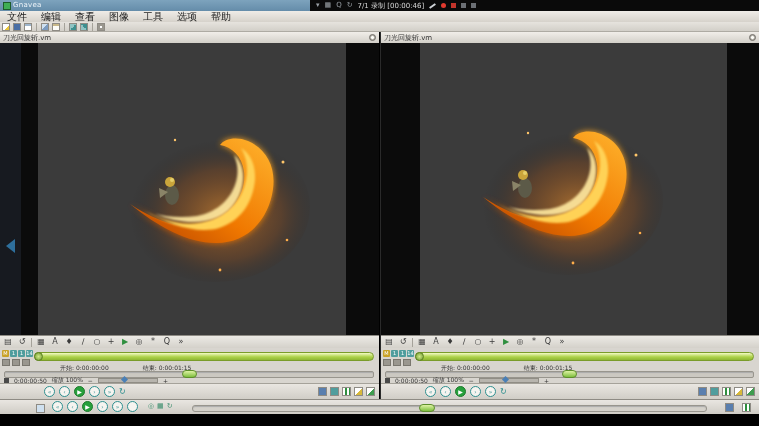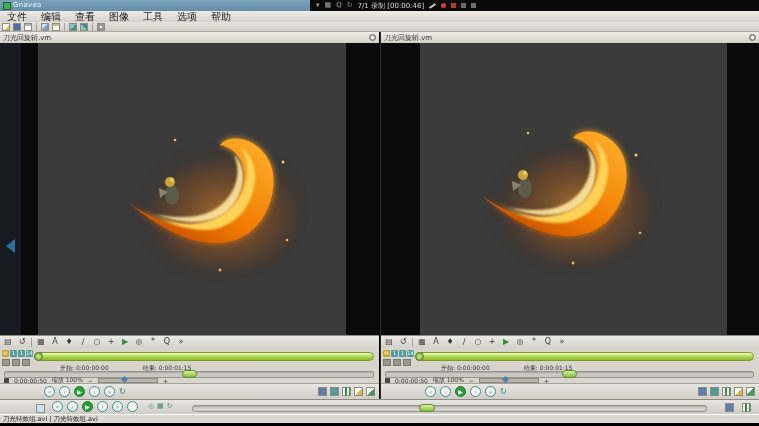--- a/index.html
+++ b/index.html
@@ -398,18 +398,15 @@
     </div>
     <div id="gslider">
       <div id="gthumb"></div>
     </div>
     <div id="gright">
       <span class="ticon ti-film"></span>
       <span class="ticon ti-pause"></span>
     </div>
   </div>
 
-  <div id="sbar">
-    <span id="sbar-files">刀光特效组.avi | 刀光特效组.avi</span>
-  </div>
   <div id="foot"></div>
 
 </div>
 
 </body></html>

